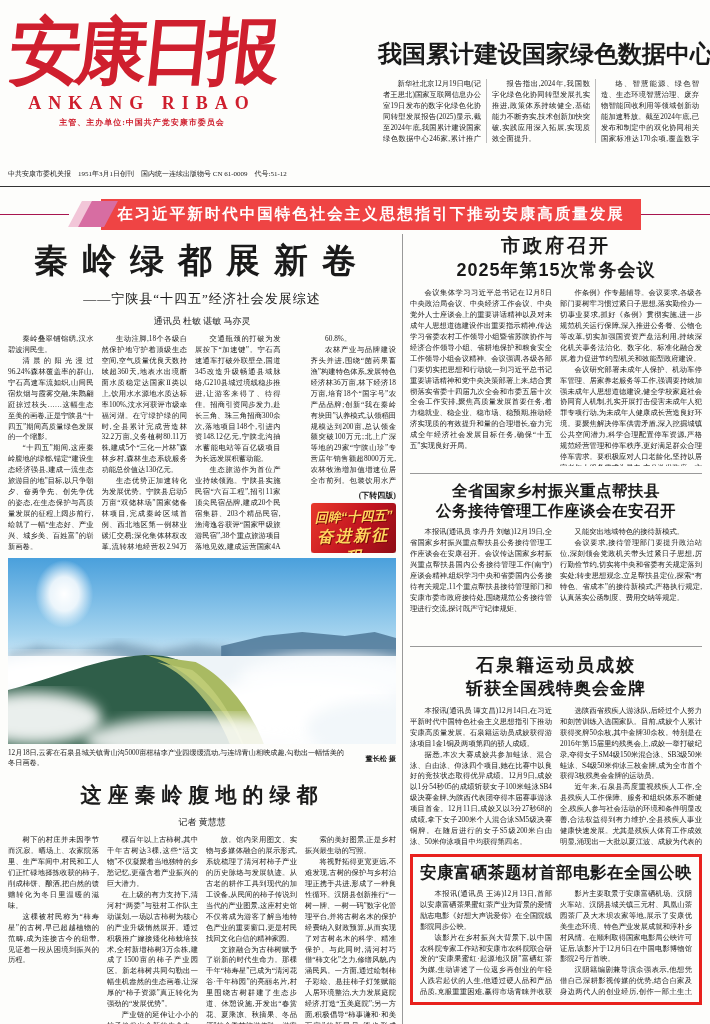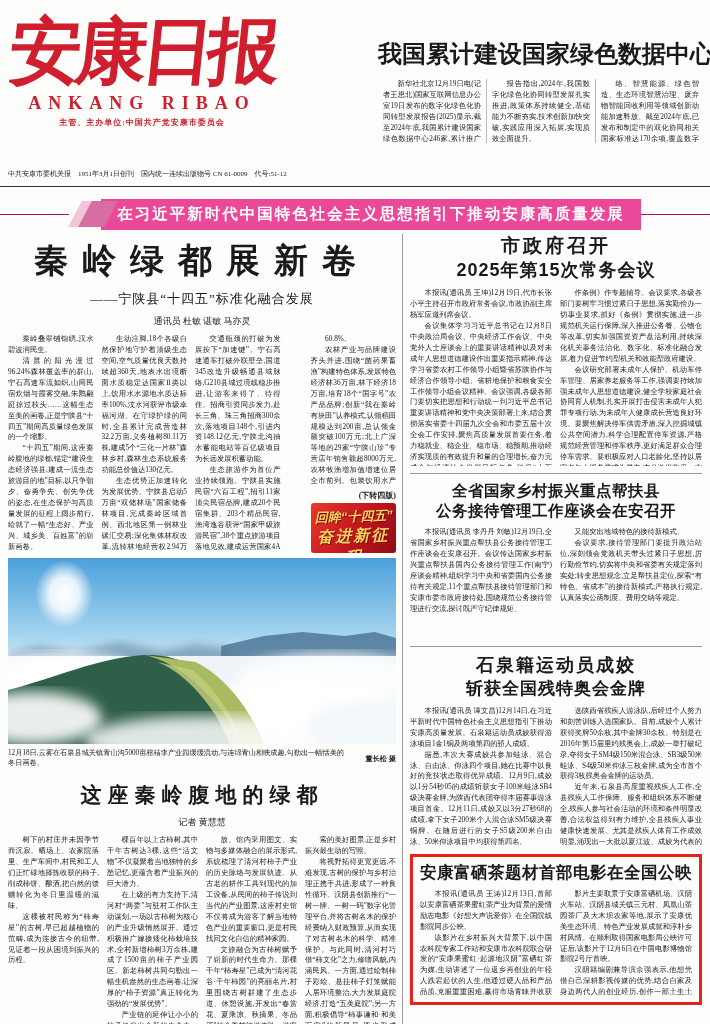--- a/index.html
+++ b/index.html
@@ -32,21 +32,21 @@
   .hrule{position:absolute;left:0;right:0;top:186px;border-top:1.5px solid #333;}
   
   .para{font-size:7.3px;line-height:1.5;margin:0;text-align:justify;text-indent:2em;}
   .subhead{font-size:8.6px;font-weight:bold;font-family:"Liberation Sans",sans-serif;
            text-align:center;margin:5px 0;text-indent:0;}
   
   .bannerrow{display:flex;align-items:center;margin:10px 0 4px 0;height:32px;}
   .bline{flex:1;border-top:1.5px solid #a8154f;}
   .stripe1{width:26px;height:26px;background:#f2c6d8;transform:skewX(-28deg);margin-left:6px;}
   .stripe2{width:26px;height:26px;background:#d76da2;transform:skewX(-28deg);margin-left:-16px;}
-  .banner{background:#ec4899;color:#fff;font-family:"Liberation Sans",sans-serif;font-weight:bold;
+  .banner{background:#ef4444;color:#fff;font-family:"Liberation Sans",sans-serif;font-weight:bold;
           font-size:15.5px;padding:5px 16px;letter-spacing:2px;margin-left:-10px;white-space:nowrap;}
   
   .content{display:flex;padding:0 8px;}
   .leftzone{width:452px;}
   .rightzone{flex:1;border-left:1px solid #999;margin-left:6px;padding-left:7px;}
   .main-head{font-family:"Liberation Sans",sans-serif;font-size:34px;font-weight:bold;
              text-align:center;letter-spacing:14px;margin-top:4px;white-space:nowrap;}
   .main-sub{font-size:13px;text-align:center;margin-top:6px;letter-spacing:1px;}
   .byline{font-size:9px;text-align:center;margin:7px 0 6px 0;}
   .cols4{display:flex;gap:8px;height:219px;overflow:hidden;}
@@ -124,21 +124,21 @@
     <div class="stripe2"></div>
     <div class="banner">在习近平新时代中国特色社会主义思想指引下推动安康高质量发展</div>
     <div class="bline"></div>
   </div>
 
   <div class="content">
 
     <div class="leftzone">
 
       <div class="main-head">秦岭绿都展新卷</div>
-      <div class="main-sub">——宁陕县“十四五”标准化融合发展</div>
+      <div class="main-sub">——宁陕县“十四五”经济社会发展综述</div>
       <div class="byline">通讯员 杜敏 谌敏 马亦灵</div>
 
       <div class="cols4">
         <div class="col">
             <p class="para">秦岭叠翠铺锦绣,汉水碧波润民生。</p>
             <p class="para">清晨的阳光漫过96.24%森林覆盖率的群山,宁石高速车流如织,山间民宿炊烟与霞雾交融,朱鹮翩跹掠过枝头……这幅生态至美的画卷,正是宁陕县“十四五”期间高质量绿色发展的一个缩影。</p>
             <p class="para">“十四五”期间,这座秦岭腹地的绿都,锚定“建设生态经济强县,建成一流生态旅游目的地”目标,以只争朝夕、奋勇争先、创先争优的姿态,在生态保护与高质量发展的征程上阔步前行,绘就了一幅“生态好、产业兴、城乡美、百姓富”的崭新画卷。</p>
             <p class="subhead">守生态释放绿色价值</p>
             <p class="para">作为秦岭心脏地带的生态功能区,宁陕县始终把秦岭生态保护作为政治责任,严格落实《秦岭生态环境保护条例》,构建“国土、林业、水利、环保”四位一体县镇村三级生态网络,400名生态卫士借助智慧巡护APP、无人机等科技手段,筑牢“人防+技防+物防”立体化防护网。</p>
           </div>
@@ -229,21 +229,20 @@
     </div>
 
     <div class="rightzone">
 
       <div class="r-head1">
         <div class="gov-l1">市政府召开</div>
         <div class="gov-l2">2025年第15次常务会议</div>
       </div>
       <div class="cols2 gov-cols">
         <div class="col">
-            <p class="para">本报讯(通讯员 王坤)12月19日,代市长张小平主持召开市政府常务会议,市政协副主席杨军应邀列席会议。</p>
             <p class="para">会议集体学习习近平总书记在12月8日中央政治局会议、中央经济工作会议、中央党外人士座谈会上的重要讲话精神以及对未成年人思想道德建设作出重要指示精神,传达学习省委农村工作领导小组暨省苏陕协作与经济合作领导小组、省耕地保护和粮食安全工作领导小组会议精神。会议强调,各级各部门要切实把思想和行动统一到习近平总书记重要讲话精神和党中央决策部署上来,结合贯彻落实省委十四届九次全会和市委五届十次全会工作安排,聚焦高质量发展首要任务,着力稳就业、稳企业、稳市场、稳预期,推动经济实现质的有效提升和量的合理增长,奋力完成全年经济社会发展目标任务,确保“十五五”实现良好开局。</p>
           </div>
         <div class="col">
             <p class="para">作条例》作专题辅导。会议要求,各级各部门要树牢习惯过紧日子思想,落实勤俭办一切事业要求,抓好《条例》贯彻实施,进一步规范机关运行保障,深入推进公务餐、公物仓等改革,切实加强国资资产盘活利用,持续深化机关事务法治化、数字化、标准化融合发展,着力促进节约型机关和效能型政府建设。</p>
             <p class="para">会议研究部署未成年人保护、机动车停车管理、居家养老服务等工作,强调要持续加强未成年人思想道德建设,健全学校家庭社会协同育人机制,扎实开展打击侵害未成年人犯罪专项行动,为未成年人健康成长营造良好环境。要聚焦解决停车供需矛盾,深入挖掘城镇公共空间潜力,科学合理配置停车资源,严格规范经营管理和停车秩序,更好满足群众合理停车需求。要积极应对人口老龄化,坚持以居家老年人服务需求为导向,充分激发政府、市场、社会、家庭等多元主体的积极性,不断优化资源配置,配套完善服务供给体系,促进养老服务高质量发展。会议还研究了其他事项。</p>
           </div>
       </div>
 
       <div class="rdivider"></div>
 

